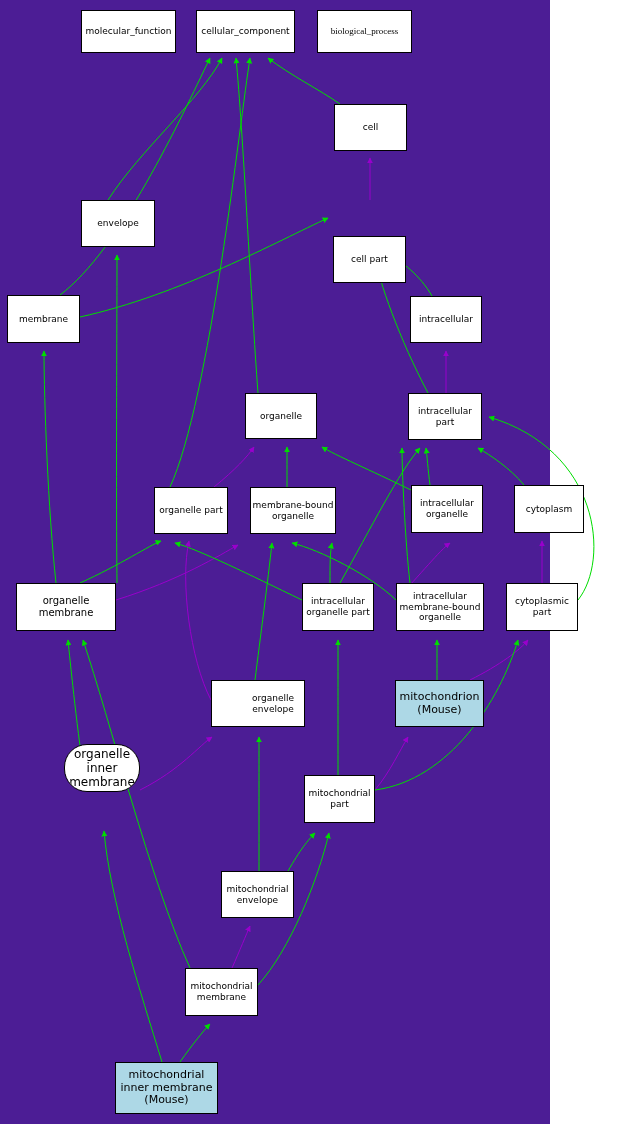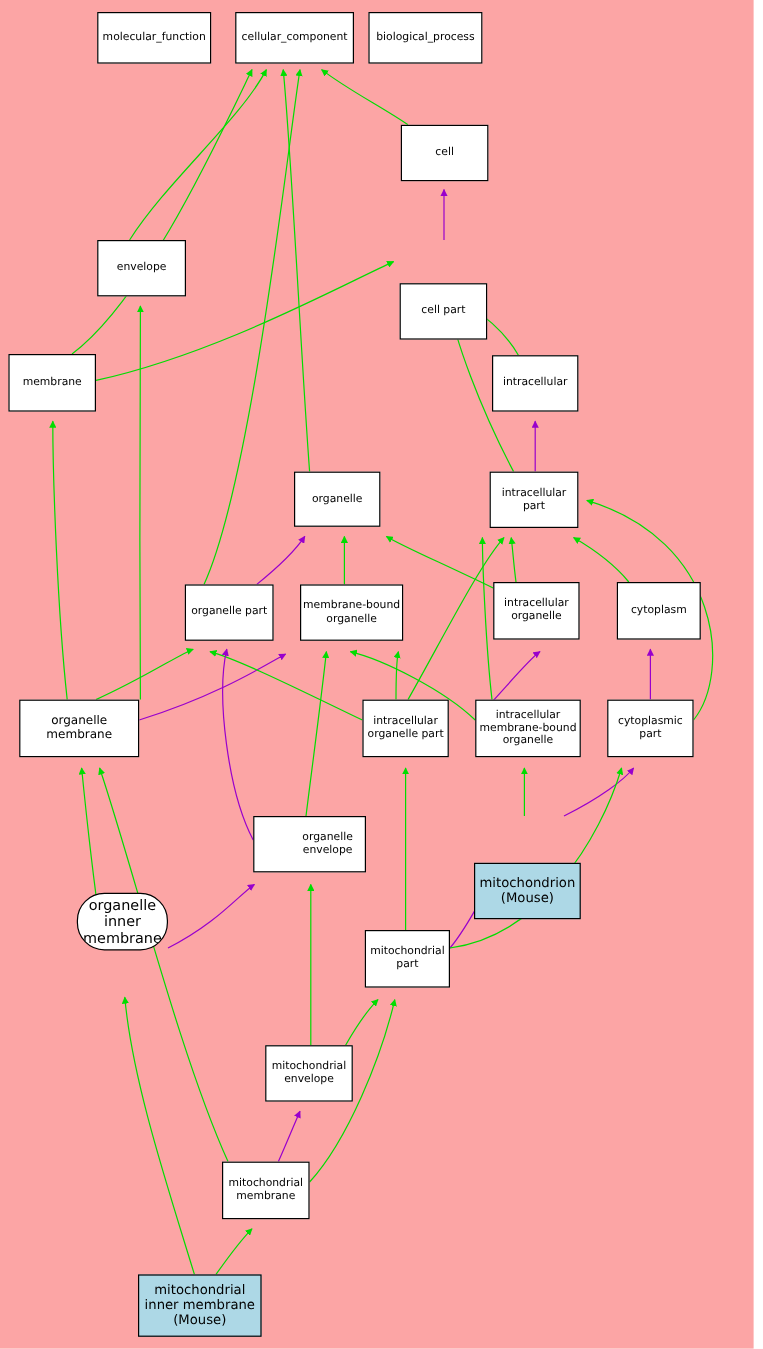--- a/index.html
+++ b/index.html
@@ -8,23 +8,23 @@
     background: #ffffff;
   }
   body {
     width: 636px;
     height: 1124px;
     font-family: "DejaVu Sans", sans-serif;
     overflow: hidden;
   }
   #graph-root {
     position: relative;
-    width: 628px;
+    width: 550px;
     height: 1124px;
-    background: #fca5a5;
+    background: #4c1d95;
   }
   #edge-layer {
     position: absolute;
     left: 0;
     top: 0;
     width: 636px;
     height: 1124px;
   }
   .go-node {
     position: absolute;
@@ -100,21 +100,21 @@
         <path d="M 190 968 C 150 880 110 720 83 640" fill="none" stroke="#00dd00" stroke-width="1" marker-end="url(#arrow-is-a)"></path>
         <path d="M 232 968 C 240 950 246 935 250 926" fill="none" stroke="#9900cc" stroke-width="1" marker-end="url(#arrow-part-of)"></path>
         <path d="M 258 985 C 290 950 318 880 329 833" fill="none" stroke="#00dd00" stroke-width="1" marker-end="url(#arrow-is-a)"></path>
         <path d="M 162 1062 C 140 990 110 900 104 831" fill="none" stroke="#00dd00" stroke-width="1" marker-end="url(#arrow-is-a)"></path>
         <path d="M 180 1062 C 192 1045 204 1030 210 1024" fill="none" stroke="#00dd00" stroke-width="1" marker-end="url(#arrow-is-a)"></path>
       </g>
   </svg>
   <div id="nodes-group">
       <div class="go-node" style="left: 81px; top: 10px; width: 95px; height: 43px; font-size: 9px;">molecular_function</div>
       <div class="go-node" style="left: 196px; top: 10px; width: 99px; height: 43px; font-size: 9px;">cellular_component</div>
-      <div class="go-node" style="left: 307px; top: 10px; width: 95px; height: 43px; font-size: 9px;">biological_process</div>
+      <div class="go-node" style="left: 317px; top: 10px; width: 95px; height: 43px; font-size: 9px; font-family: Liberation Serif, serif;">biological_process</div>
       <div class="go-node" style="left: 334px; top: 104px; width: 73px; height: 47px; font-size: 9px;">cell</div>
       <div class="go-node" style="left: 81px; top: 200px; width: 74px; height: 47px; font-size: 9px;">envelope</div>
       <div class="go-node" style="left: 333px; top: 200px; width: 73px; height: 47px; font-size: 9px; margin-top: 36px;">cell part</div>
       <div class="go-node" style="left: 7px; top: 295px; width: 73px; height: 48px; font-size: 9px;">membrane</div>
       <div class="go-node" style="left: 410px; top: 296px; width: 72px; height: 47px; font-size: 9px;">intracellular</div>
       <div class="go-node" style="left: 245px; top: 393px; width: 72px; height: 46px; font-size: 9px;">organelle</div>
       <div class="go-node" style="left: 408px; top: 393px; width: 74px; height: 47px; font-size: 9px;">intracellular
 part</div>
       <div class="go-node" style="left: 154px; top: 487px; width: 74px; height: 47px; font-size: 9px;">organelle part</div>
       <div class="go-node" style="left: 250px; top: 487px; width: 86px; height: 47px; font-size: 9px;">membrane-bound
@@ -124,21 +124,21 @@
       <div class="go-node" style="left: 514px; top: 485px; width: 70px; height: 48px; font-size: 9px;">cytoplasm</div>
       <div class="go-node" style="left: 16px; top: 583px; width: 100px; height: 48px; font-size: 10px;">organelle membrane</div>
       <div class="go-node" style="left: 302px; top: 583px; width: 72px; height: 48px; font-size: 9px;">intracellular
 organelle part</div>
       <div class="go-node" style="left: 396px; top: 583px; width: 88px; height: 48px; font-size: 9px;">intracellular
 membrane-bound
 organelle</div>
       <div class="go-node" style="left: 506px; top: 583px; width: 72px; height: 48px; font-size: 9px;">cytoplasmic
 part</div>
       <div class="go-node" style="left: 211px; top: 680px; width: 94px; height: 47px; font-size: 9px; padding-left: 30px;">organelle envelope</div>
-      <div class="go-node highlight" style="left: 395px; top: 680px; width: 89px; height: 47px; font-size: 11px; margin-top: 39px;">mitochondrion
+      <div class="go-node highlight" style="left: 395px; top: 680px; width: 89px; height: 47px; font-size: 11px;">mitochondrion
 (Mouse)</div>
       <div class="go-node" style="left: 64px; top: 744px; width: 76px; height: 48px; font-size: 12px; border-radius: 23px;">organelle inner
 membrane</div>
       <div class="go-node" style="left: 304px; top: 775px; width: 71px; height: 48px; font-size: 9px;">mitochondrial
 part</div>
       <div class="go-node" style="left: 221px; top: 871px; width: 73px; height: 47px; font-size: 9px;">mitochondrial
 envelope</div>
       <div class="go-node" style="left: 185px; top: 968px; width: 73px; height: 48px; font-size: 9px;">mitochondrial
 membrane</div>
       <div class="go-node highlight" style="left: 115px; top: 1062px; width: 103px; height: 52px; font-size: 11px;">mitochondrial

